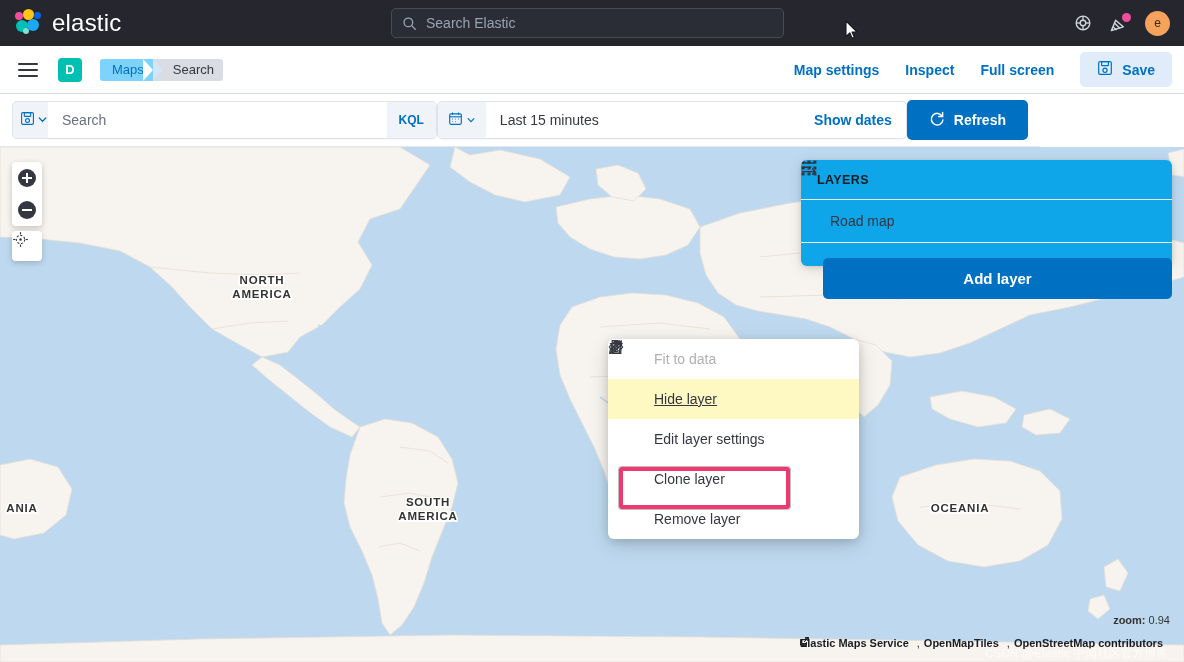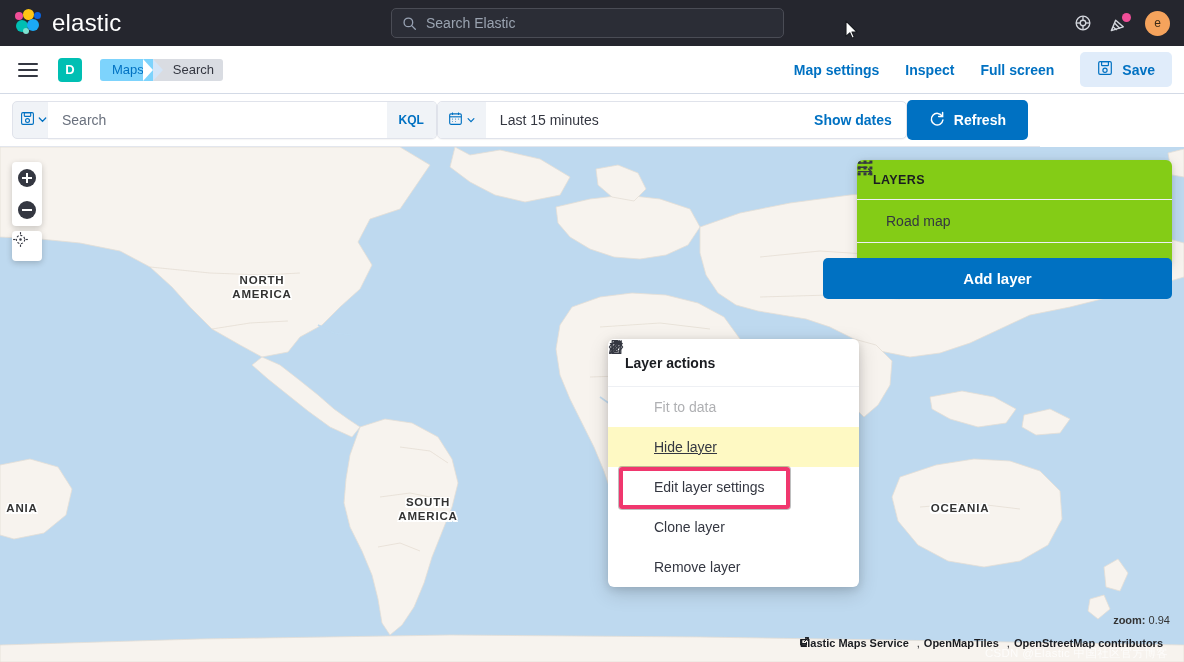--- a/index.html
+++ b/index.html
@@ -184,22 +184,22 @@
   .la-item.focused .la-text { text-decoration: underline; }
   .la-icon { width: 17px; height: 17px; display: flex; align-items: center; justify-content: center; flex: none; }
   .highlight-box {
     position: absolute; left: 619px; top: 320px; width: 171px; height: 42px;
     border: 4px solid #f0376e; border-radius: 3px; pointer-events: none;
     box-shadow: 0 0 0 1px rgba(0,0,0,.25);
   }
 
   
   .layers-panel {
-    position: absolute; right: 12px; top: 13px; width: 315px;
-    background: #84cc16; border-radius: 6px;
+    position: absolute; right: 12px; top: 13px; width: 371px;
+    background: #0ea5e9; border-radius: 6px;
     box-shadow: 0 1px 5px rgba(0,0,0,.1), 0 3px 14px rgba(0,0,0,.12);
     overflow: hidden;
   }
   .lp-head {
     display: flex; align-items: center; justify-content: space-between;
     padding: 13px 16px 12px; border-bottom: 1px solid #eef0f4;
   }
   .lp-title { font-size: 12.5px; font-weight: 700; color: #1a1c21; letter-spacing: .4px; }
   .lp-sort { cursor: pointer; display: flex; color: #343741; }
   .lp-item {
@@ -537,21 +537,20 @@
           <polyline points="6,1 9,1 9,4"></polyline>
             <line x1="9" y1="1" x2="5.2" y2="4.8"></line>
           <polyline points="7.2,6.2 7.2,9 1,9 1,2.8 3.8,2.8"></polyline>
         </svg>
       </span>
     </div>
 
     <div class="watermark">CSDN @Elastic 中国社区官方博客</div>
 
     <div class="layer-actions">
-      <div class="la-title">Layer actions</div>
 
       <div class="la-item disabled">
         <span class="la-icon">
           <svg width="15" height="15" viewBox="0 0 16 16" fill="none" stroke="#afb0b3" stroke-width="1.3" stroke-linecap="round" stroke-linejoin="round">
             <line x1="2.5" y1="13.5" x2="13.5" y2="2.5"></line>
             <polyline points="9.2,2.5 13.5,2.5 13.5,6.8"></polyline>
             <polyline points="6.8,13.5 2.5,13.5 2.5,9.2"></polyline>
           </svg>
         </span>
         <span class="la-text">Fit to data</span>

